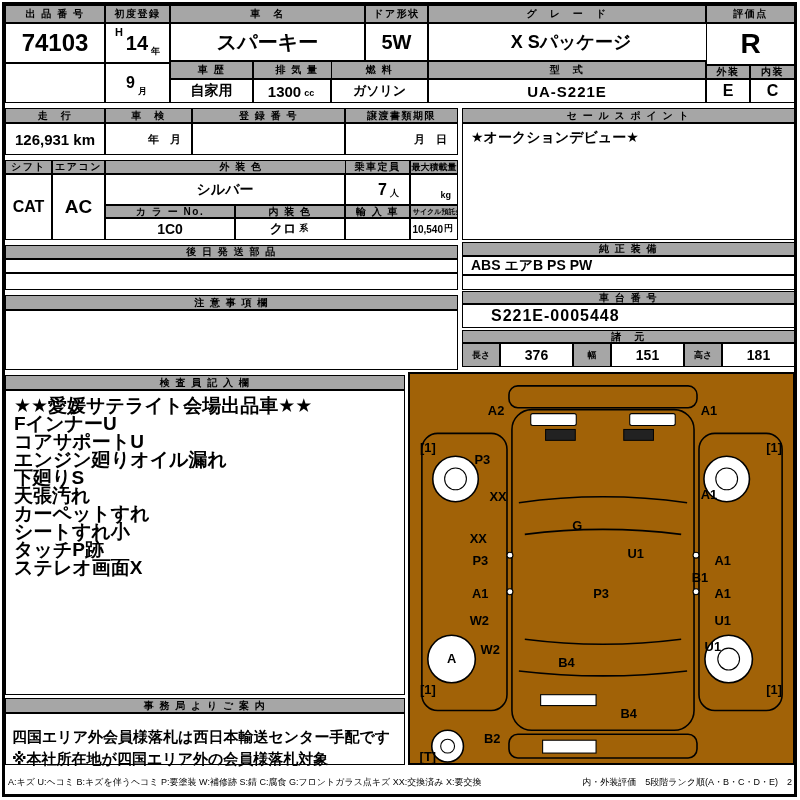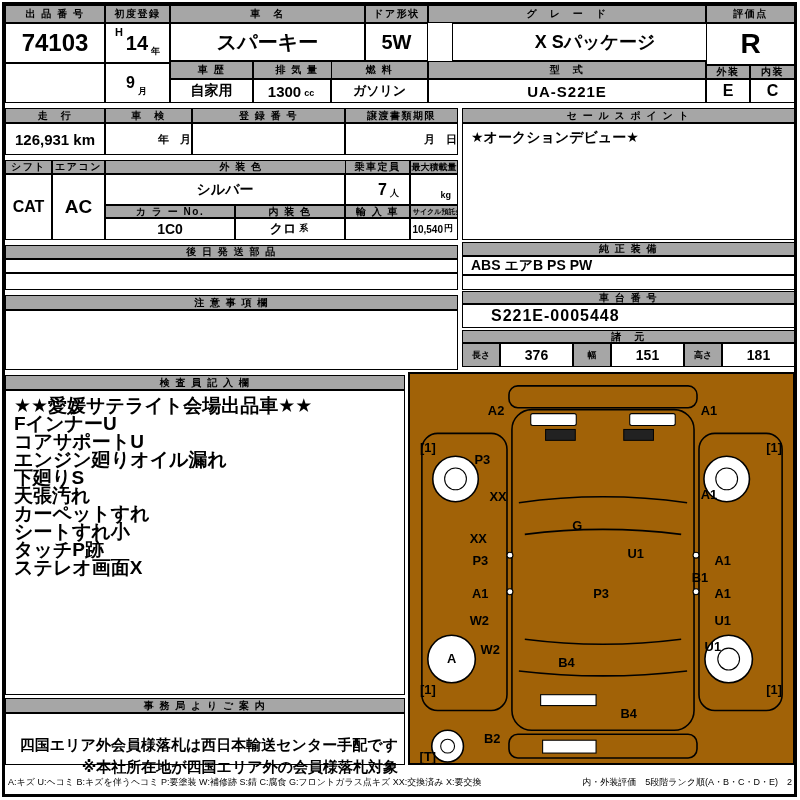--- a/index.html
+++ b/index.html
@@ -9,21 +9,21 @@
   .outline{position:absolute;left:2px;top:2px;width:795px;height:795px;border:3px solid #000;pointer-events:none}
   .c{position:absolute;border:1px solid #000;background:#fff;display:flex;align-items:center;justify-content:center;white-space:nowrap}
   .h{background:#a6a6a6;font-weight:bold;font-size:10px;letter-spacing:1.5px;overflow:hidden}
   .h9{font-size:9px;letter-spacing:0}
   .h7{font-size:7px;letter-spacing:0}
   .v{font-weight:bold}.f10{font-size:10px}.f11{font-size:11px}.f13{font-size:13px}
   .f14{font-size:14px}.f15{font-size:15px}.f16{font-size:16px}.f18{font-size:18px}
   .f19{font-size:19px}.f20{font-size:20px}.f24{font-size:24px}.f28{font-size:28px}
   .jl{justify-content:flex-start}.jr{justify-content:flex-end}
   .tl{align-items:flex-start;justify-content:flex-start}
-  .pl8{padding-left:8px}.pl10{padding-left:28px}.pr4{padding-right:4px}.pr8{padding-right:8px}.pr10{}
+  .pl8{padding-left:8px}.pl10{padding-left:28px}.pr4{padding-right:4px}.pr8{padding-right:8px}.pr10{padding-right:10px}
   .era{font-size:11px;font-weight:bold;align-self:flex-start;margin:2px 3px 0 2px}
   .unit{font-size:9px;font-weight:bold;align-self:flex-end;margin:0 2px 4px 3px}
   .pad-body{padding:5px 8px}
   .note-line{font-weight:bold;font-size:19px;line-height:18px}
   .office-line{font-weight:bold;font-size:15px;line-height:22px}
   .legend{position:absolute;left:8px;top:770px;width:784px;height:24px;display:flex;
           justify-content:space-between;align-items:center;font-size:9px}
   .diagram-box{position:absolute;left:408px;top:372px;width:387px;height:393px;border:2px solid #000;background:#a16207}
   .diagram-box svg{width:100%;height:100%;display:block}
   .ln{fill:none;stroke:#000;stroke-width:1.6}
@@ -54,21 +54,21 @@
     <span class="unit">月</span>
   </div>
 
   <div class="c h" style="left:170px;top:5px;width:195px;height:18px">車　名</div>
   <div class="c v f20" style="left:170px;top:23px;width:195px;height:38px">スパーキー</div>
 
   <div class="c h" style="left:365px;top:5px;width:63px;height:18px">ドア形状</div>
   <div class="c v f20" style="left:365px;top:23px;width:63px;height:38px">5W</div>
 
   <div class="c h" style="left:428px;top:5px;width:278px;height:18px">グ　レ　ー　ド</div>
-  <div class="c v f18" style="left:452px;top:23px;width:286px;height:38px">X Sパッケージ</div>
+  <div class="c v f18" style="left:428px;top:23px;width:286px;height:38px">X Sパッケージ</div>
 
   <div class="c h" style="left:706px;top:5px;width:89px;height:18px">評価点</div>
   <div class="c v f28" style="left:706px;top:23px;width:89px;height:42px">R</div>
 
   <div class="c h" style="left:170px;top:61px;width:83px;height:18px">車 歴</div>
   <div class="c v f14" style="left:170px;top:79px;width:83px;height:24px">自家用</div>
 
   <div class="c h" style="left:253px;top:61px;width:88px;height:18px">排 気 量</div>
   <div class="c v" style="left:253px;top:79px;width:78px;height:24px">
     <span class="f15">1300</span>
@@ -243,21 +243,21 @@
         <text x="158" y="296" class="dmg">B4</text>
         <text x="18" y="323" class="dmg">[1]</text>
         <text x="368" y="323" class="dmg">[1]</text>
         <text x="221" y="348" class="dmg">B4</text>
         <text x="83" y="373" class="dmg">B2</text>
         <text x="18" y="391" class="dmg">[T]</text>
       </svg>
   </div>
 
   <div class="c h" style="left:5px;top:698px;width:400px;height:15px">事 務 局 よ り ご 案 内</div>
-  <div class="c tl" style="left:5px;top:713px;width:400px;height:52px;flex-direction:column;padding:20px 6px;align-items:flex-end">
+  <div class="c tl" style="left:5px;top:713px;width:400px;height:52px;flex-direction:column;padding:12px 6px;align-items:flex-start">
       <div class="office-line">四国エリア外会員様落札は西日本輸送センター手配です</div>
       <div class="office-line">※本社所在地が四国エリア外の会員様落札対象</div>
     </div>
 
   <div class="legend">
     <span>A:キズ  U:ヘコミ  B:キズを伴うヘコミ  P:要塗装  W:補修跡  S:錆  C:腐食  G:フロントガラス点キズ  XX:交換済み  X:要交換</span>
     <span>内・外装評価　5段階ランク順(A・B・C・D・E)　2</span>
   </div>
 </div>
 

